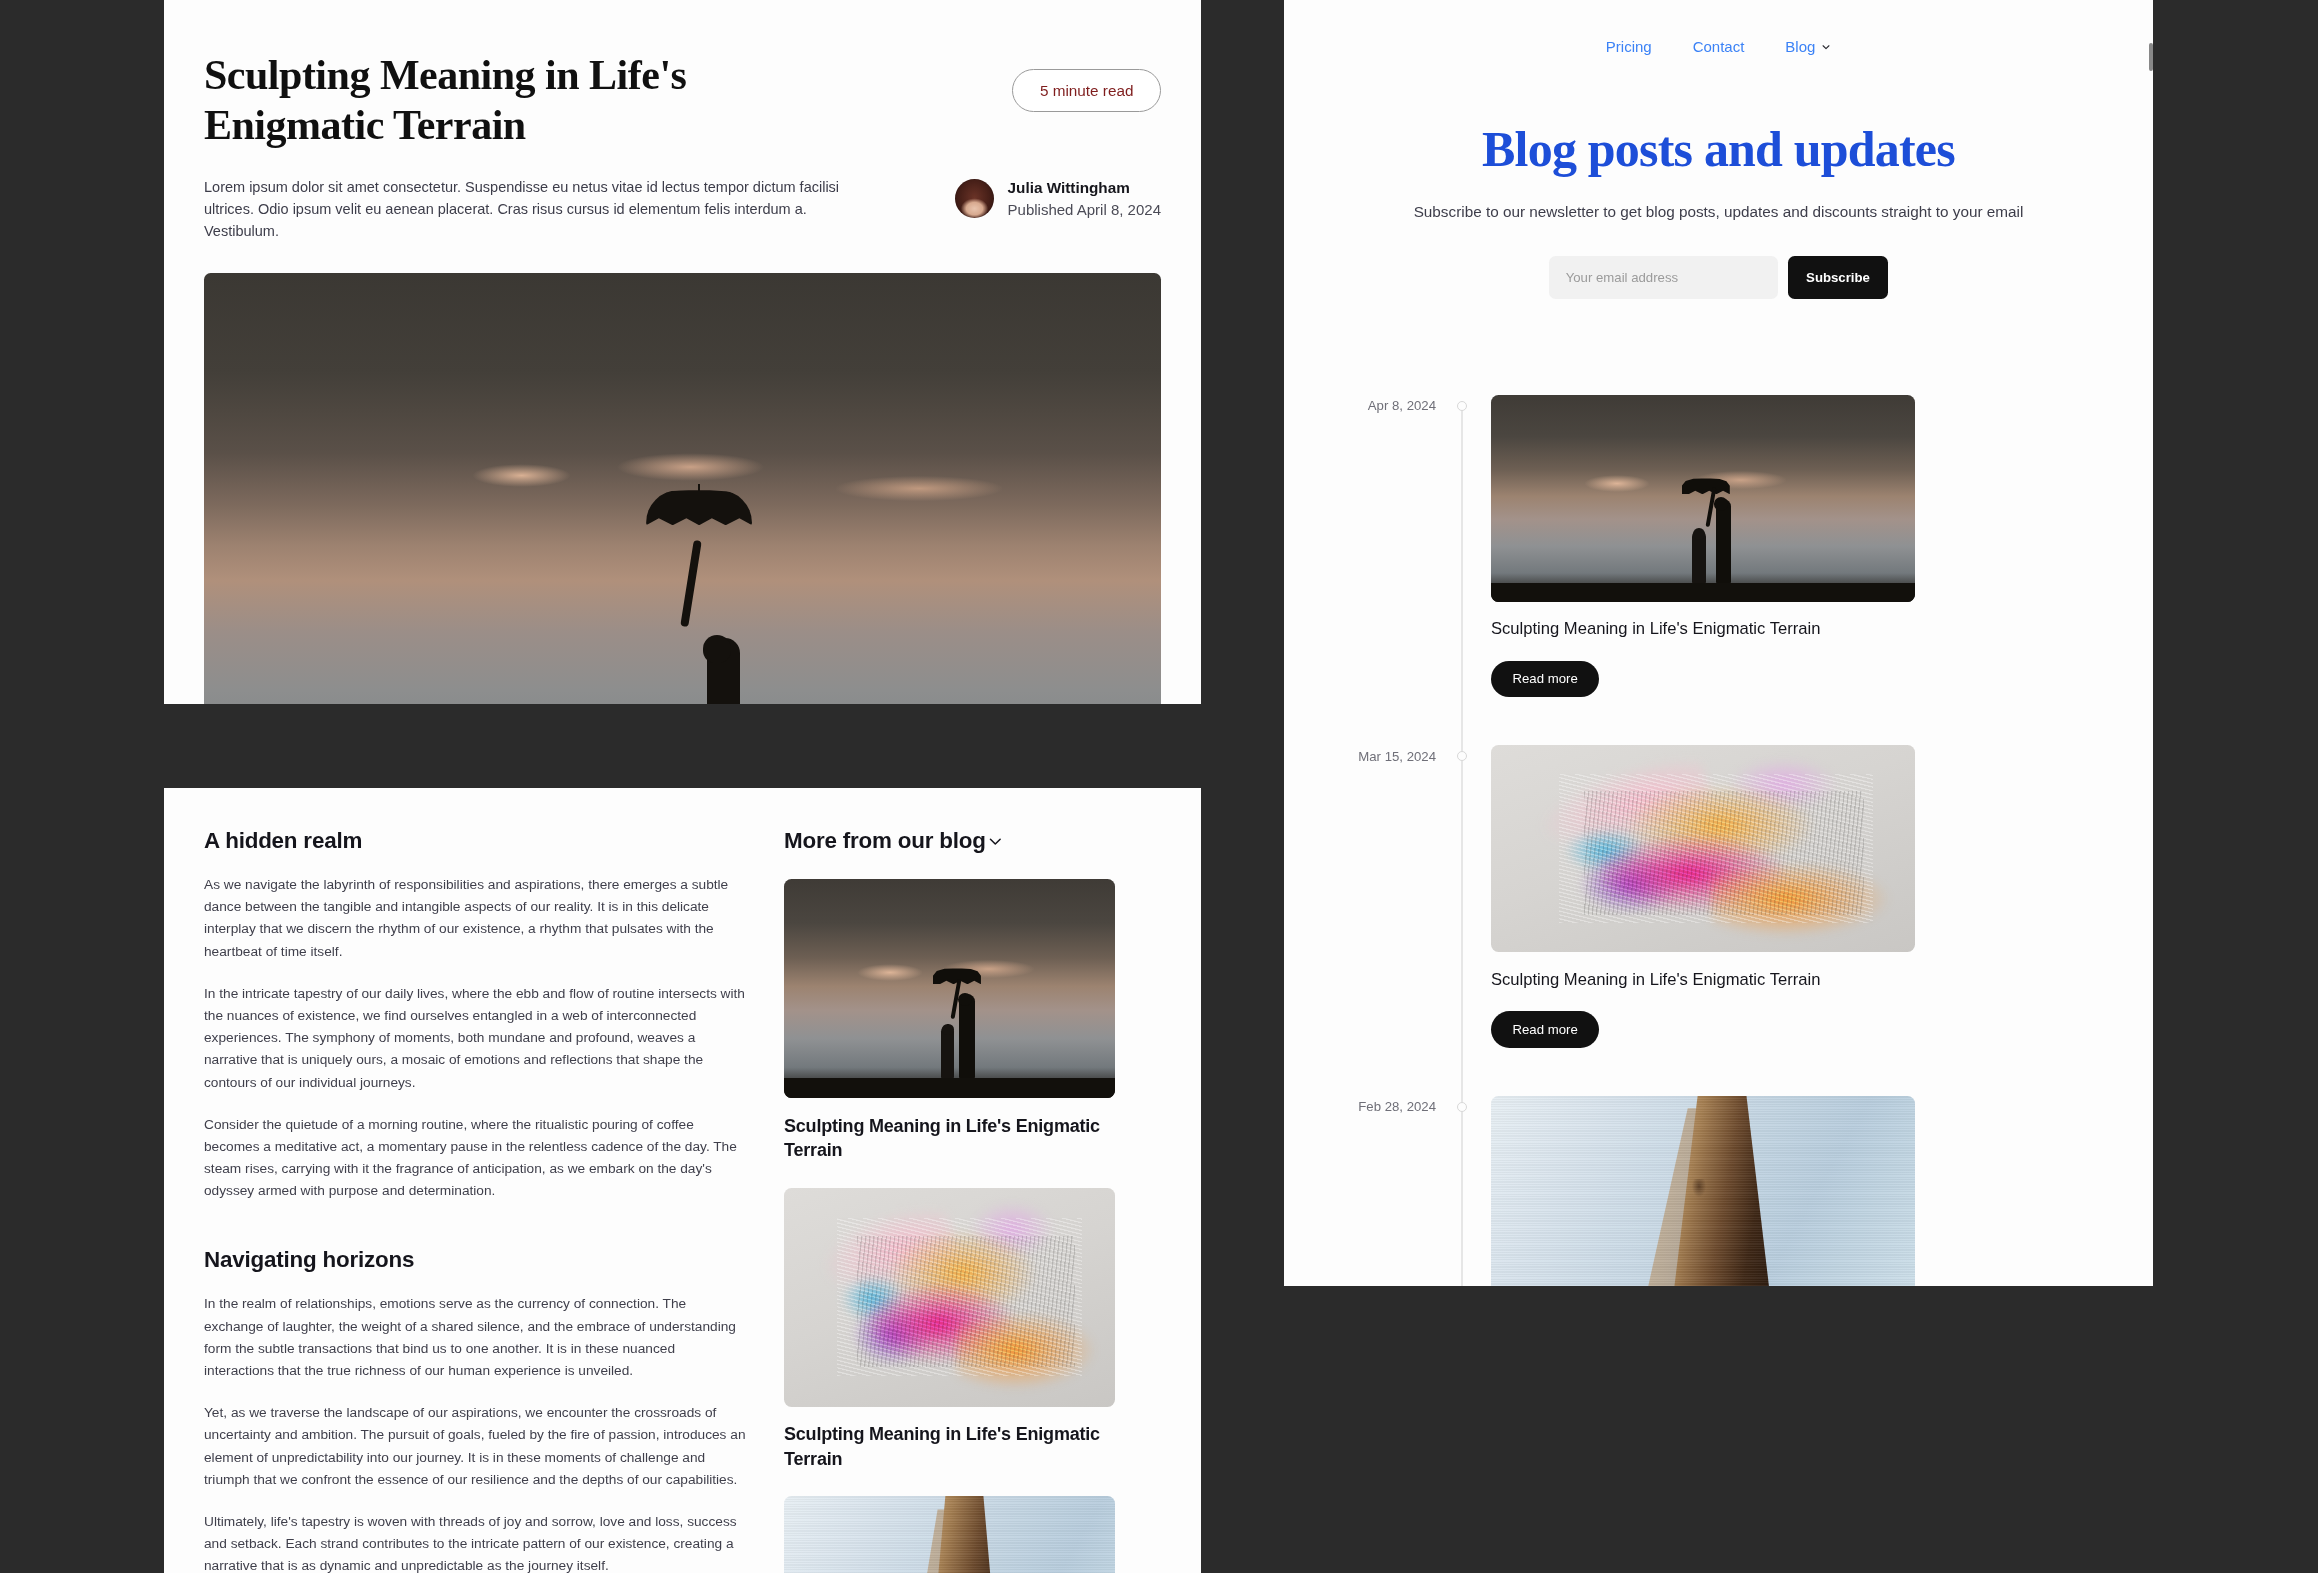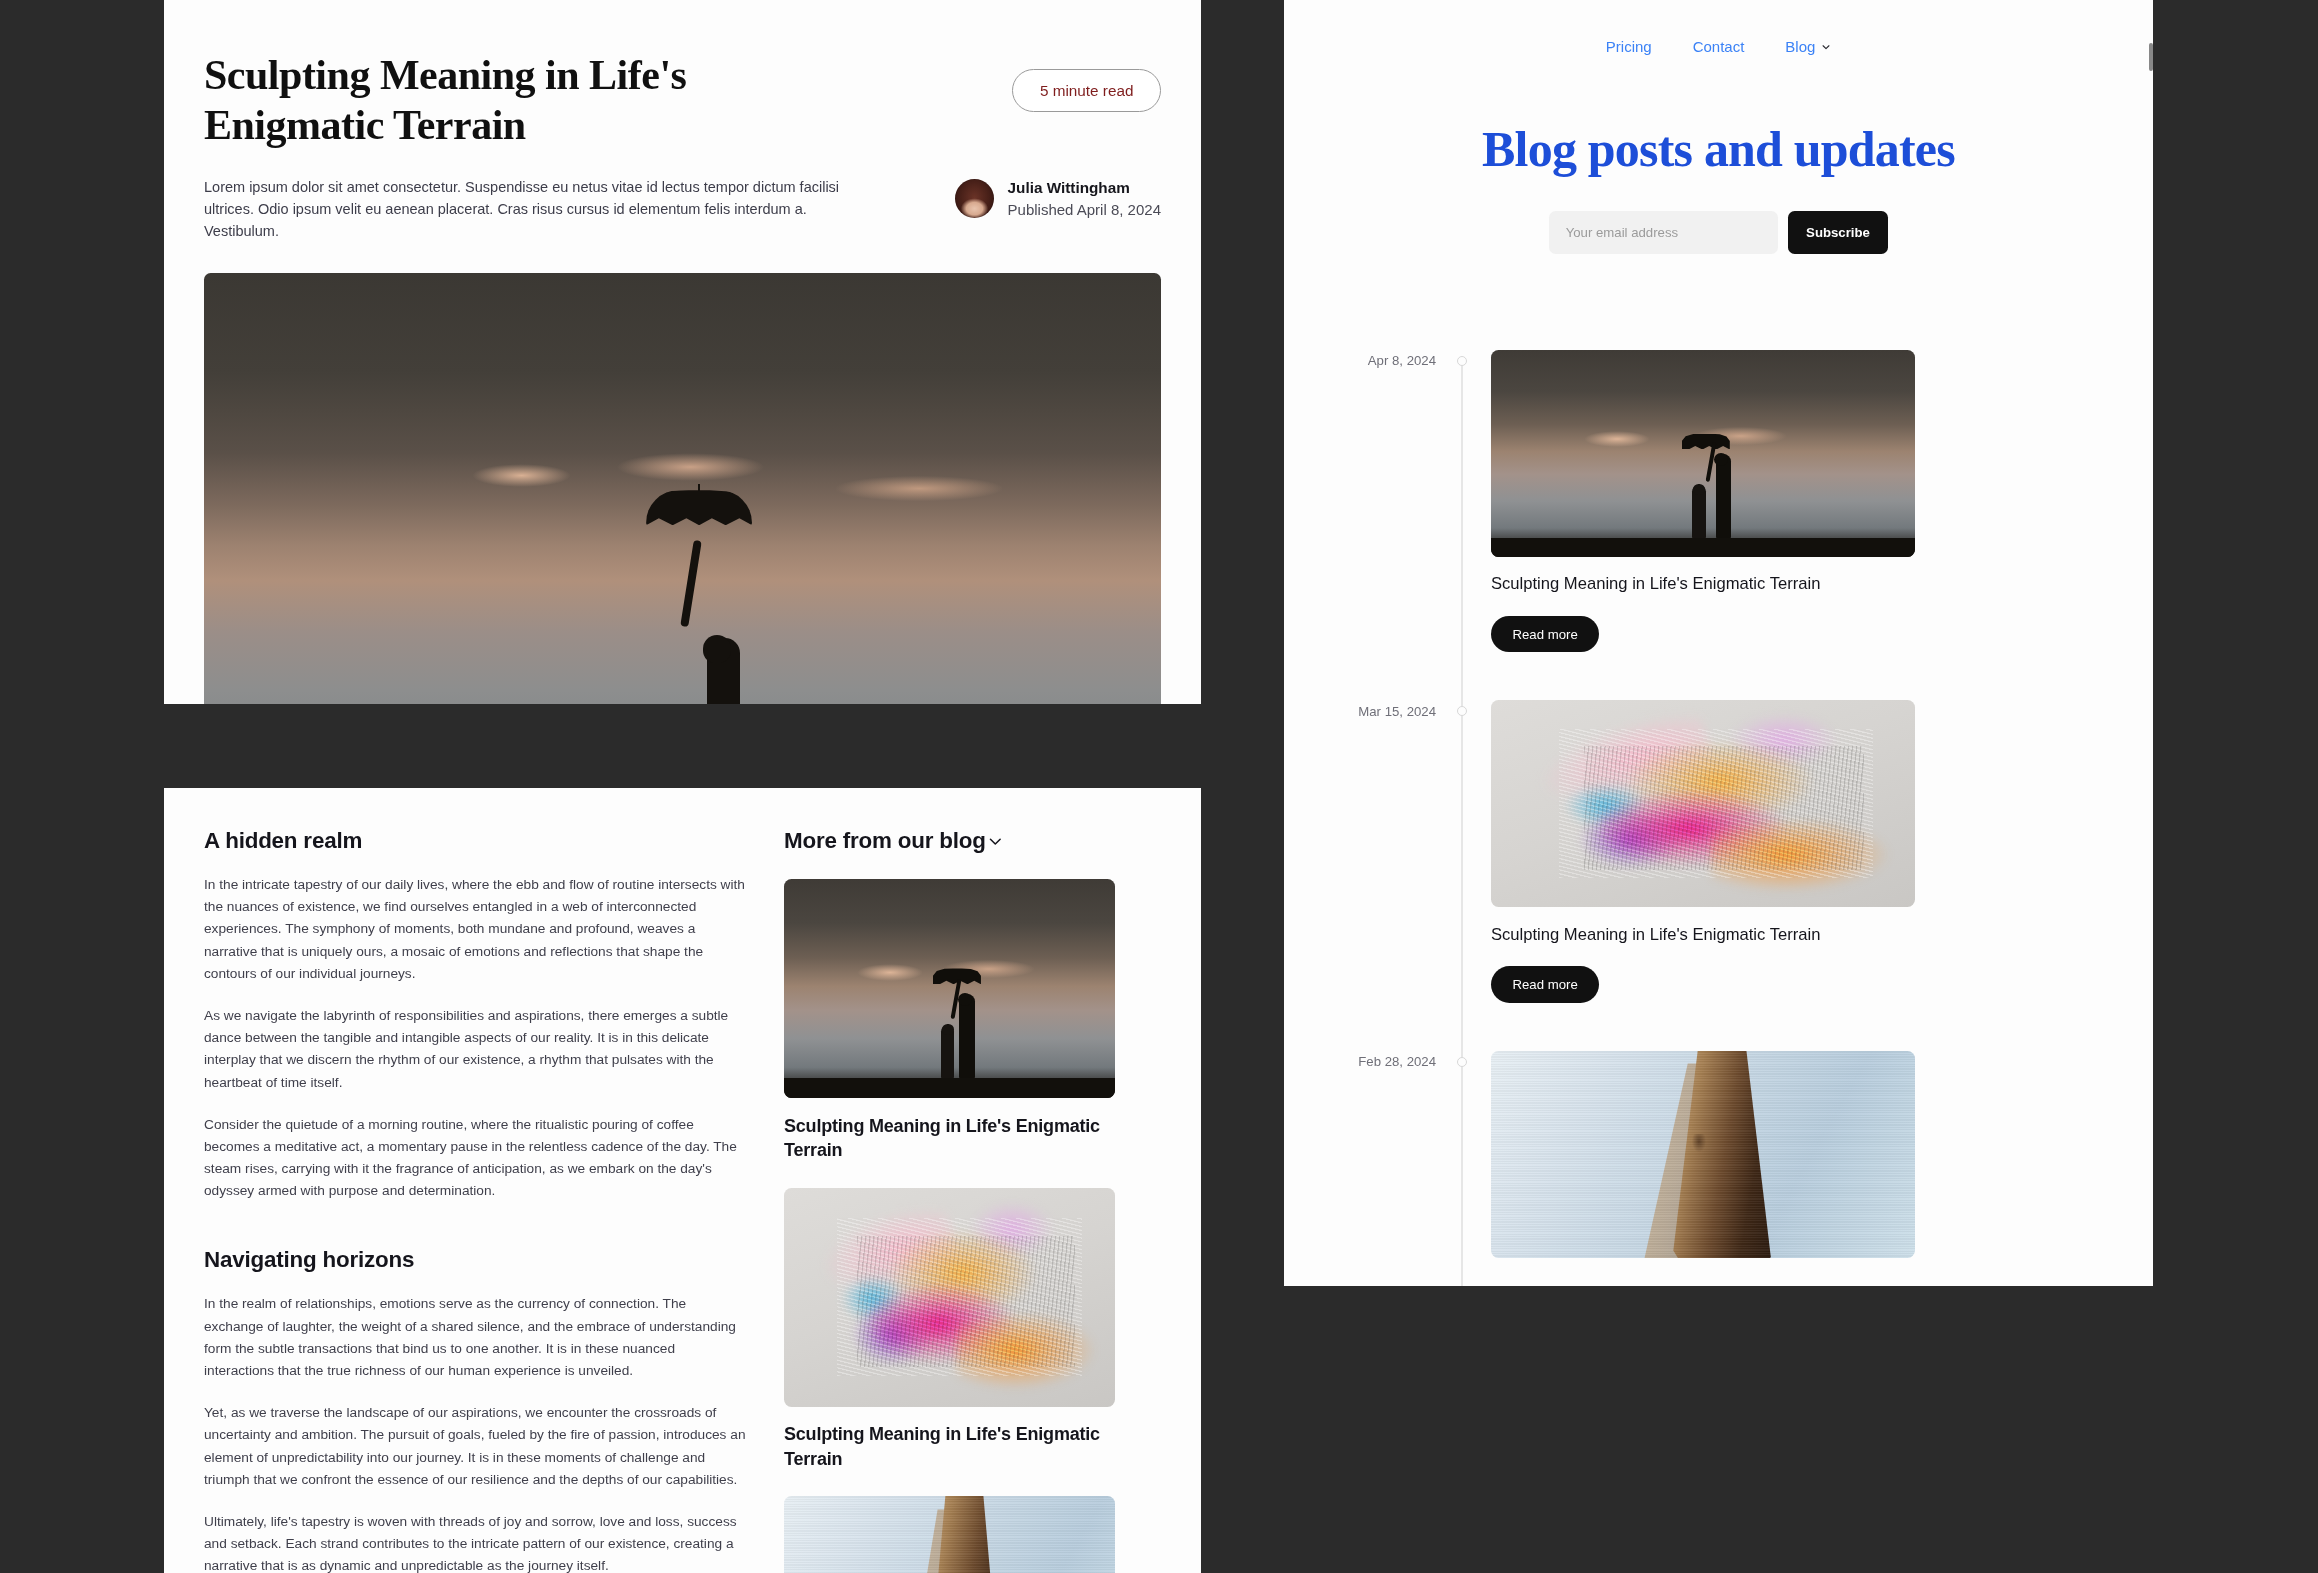--- a/index.html
+++ b/index.html
@@ -263,22 +263,22 @@
       </div>
 
     </div>
   </div>
 
   <div class="panel" id="body-panel">
     <div class="body-inner">
 
       <div class="body-left">
         <h2 class="sec-h">A hidden realm</h2>
+        <p class="para">As we navigate the labyrinth of responsibilities and aspirations, there emerges a subtle dance between the tangible and intangible aspects of our reality. It is in this delicate interplay that we discern the rhythm of our existence, a rhythm that pulsates with the heartbeat of time itself.</p>
         <p class="para">In the intricate tapestry of our daily lives, where the ebb and flow of routine intersects with the nuances of existence, we find ourselves entangled in a web of interconnected experiences. The symphony of moments, both mundane and profound, weaves a narrative that is uniquely ours, a mosaic of emotions and reflections that shape the contours of our individual journeys.</p>
-        <p class="para">As we navigate the labyrinth of responsibilities and aspirations, there emerges a subtle dance between the tangible and intangible aspects of our reality. It is in this delicate interplay that we discern the rhythm of our existence, a rhythm that pulsates with the heartbeat of time itself.</p>
         <p class="para">Consider the quietude of a morning routine, where the ritualistic pouring of coffee becomes a meditative act, a momentary pause in the relentless cadence of the day. The steam rises, carrying with it the fragrance of anticipation, as we embark on the day's odyssey armed with purpose and determination.</p>
 
         <h2 class="sec-h second">Navigating horizons</h2>
         <p class="para">In the realm of relationships, emotions serve as the currency of connection. The exchange of laughter, the weight of a shared silence, and the embrace of understanding form the subtle transactions that bind us to one another. It is in these nuanced interactions that the true richness of our human experience is unveiled.</p>
         <p class="para">Yet, as we traverse the landscape of our aspirations, we encounter the crossroads of uncertainty and ambition. The pursuit of goals, fueled by the fire of passion, introduces an element of unpredictability into our journey. It is in these moments of challenge and triumph that we confront the essence of our resilience and the depths of our capabilities.</p>
         <p class="para">Ultimately, life's tapestry is woven with threads of joy and sorrow, love and loss, success and setback. Each strand contributes to the intricate pattern of our existence, creating a narrative that is as dynamic and unpredictable as the journey itself.</p>
 
       </div>
 
       <div class="body-right">
@@ -342,20 +342,21 @@
       <div class="nav-item">
         <span>Blog</span>
         <svg width="10" height="10" viewBox="0 0 24 24" fill="none" stroke="#28282f" stroke-width="2.6" stroke-linecap="round" stroke-linejoin="round">
           <polyline points="5 9 12 16 19 9"></polyline>
         </svg>
       </div>
     </div>
 
     <div class="blog-head">
       <h1 class="blog-title">Blog posts and updates</h1>
+      <p class="blog-sub">Subscribe to our newsletter to get blog posts, updates and discounts straight to your email</p>
 
       <div class="subscribe">
         <input class="email-input" type="text" value="" placeholder="Your email address" style="">
         <button class="sub-btn">Subscribe</button>
       </div>
     </div>
 
     <div class="timeline">
       <div class="tl-rail"></div>
 

